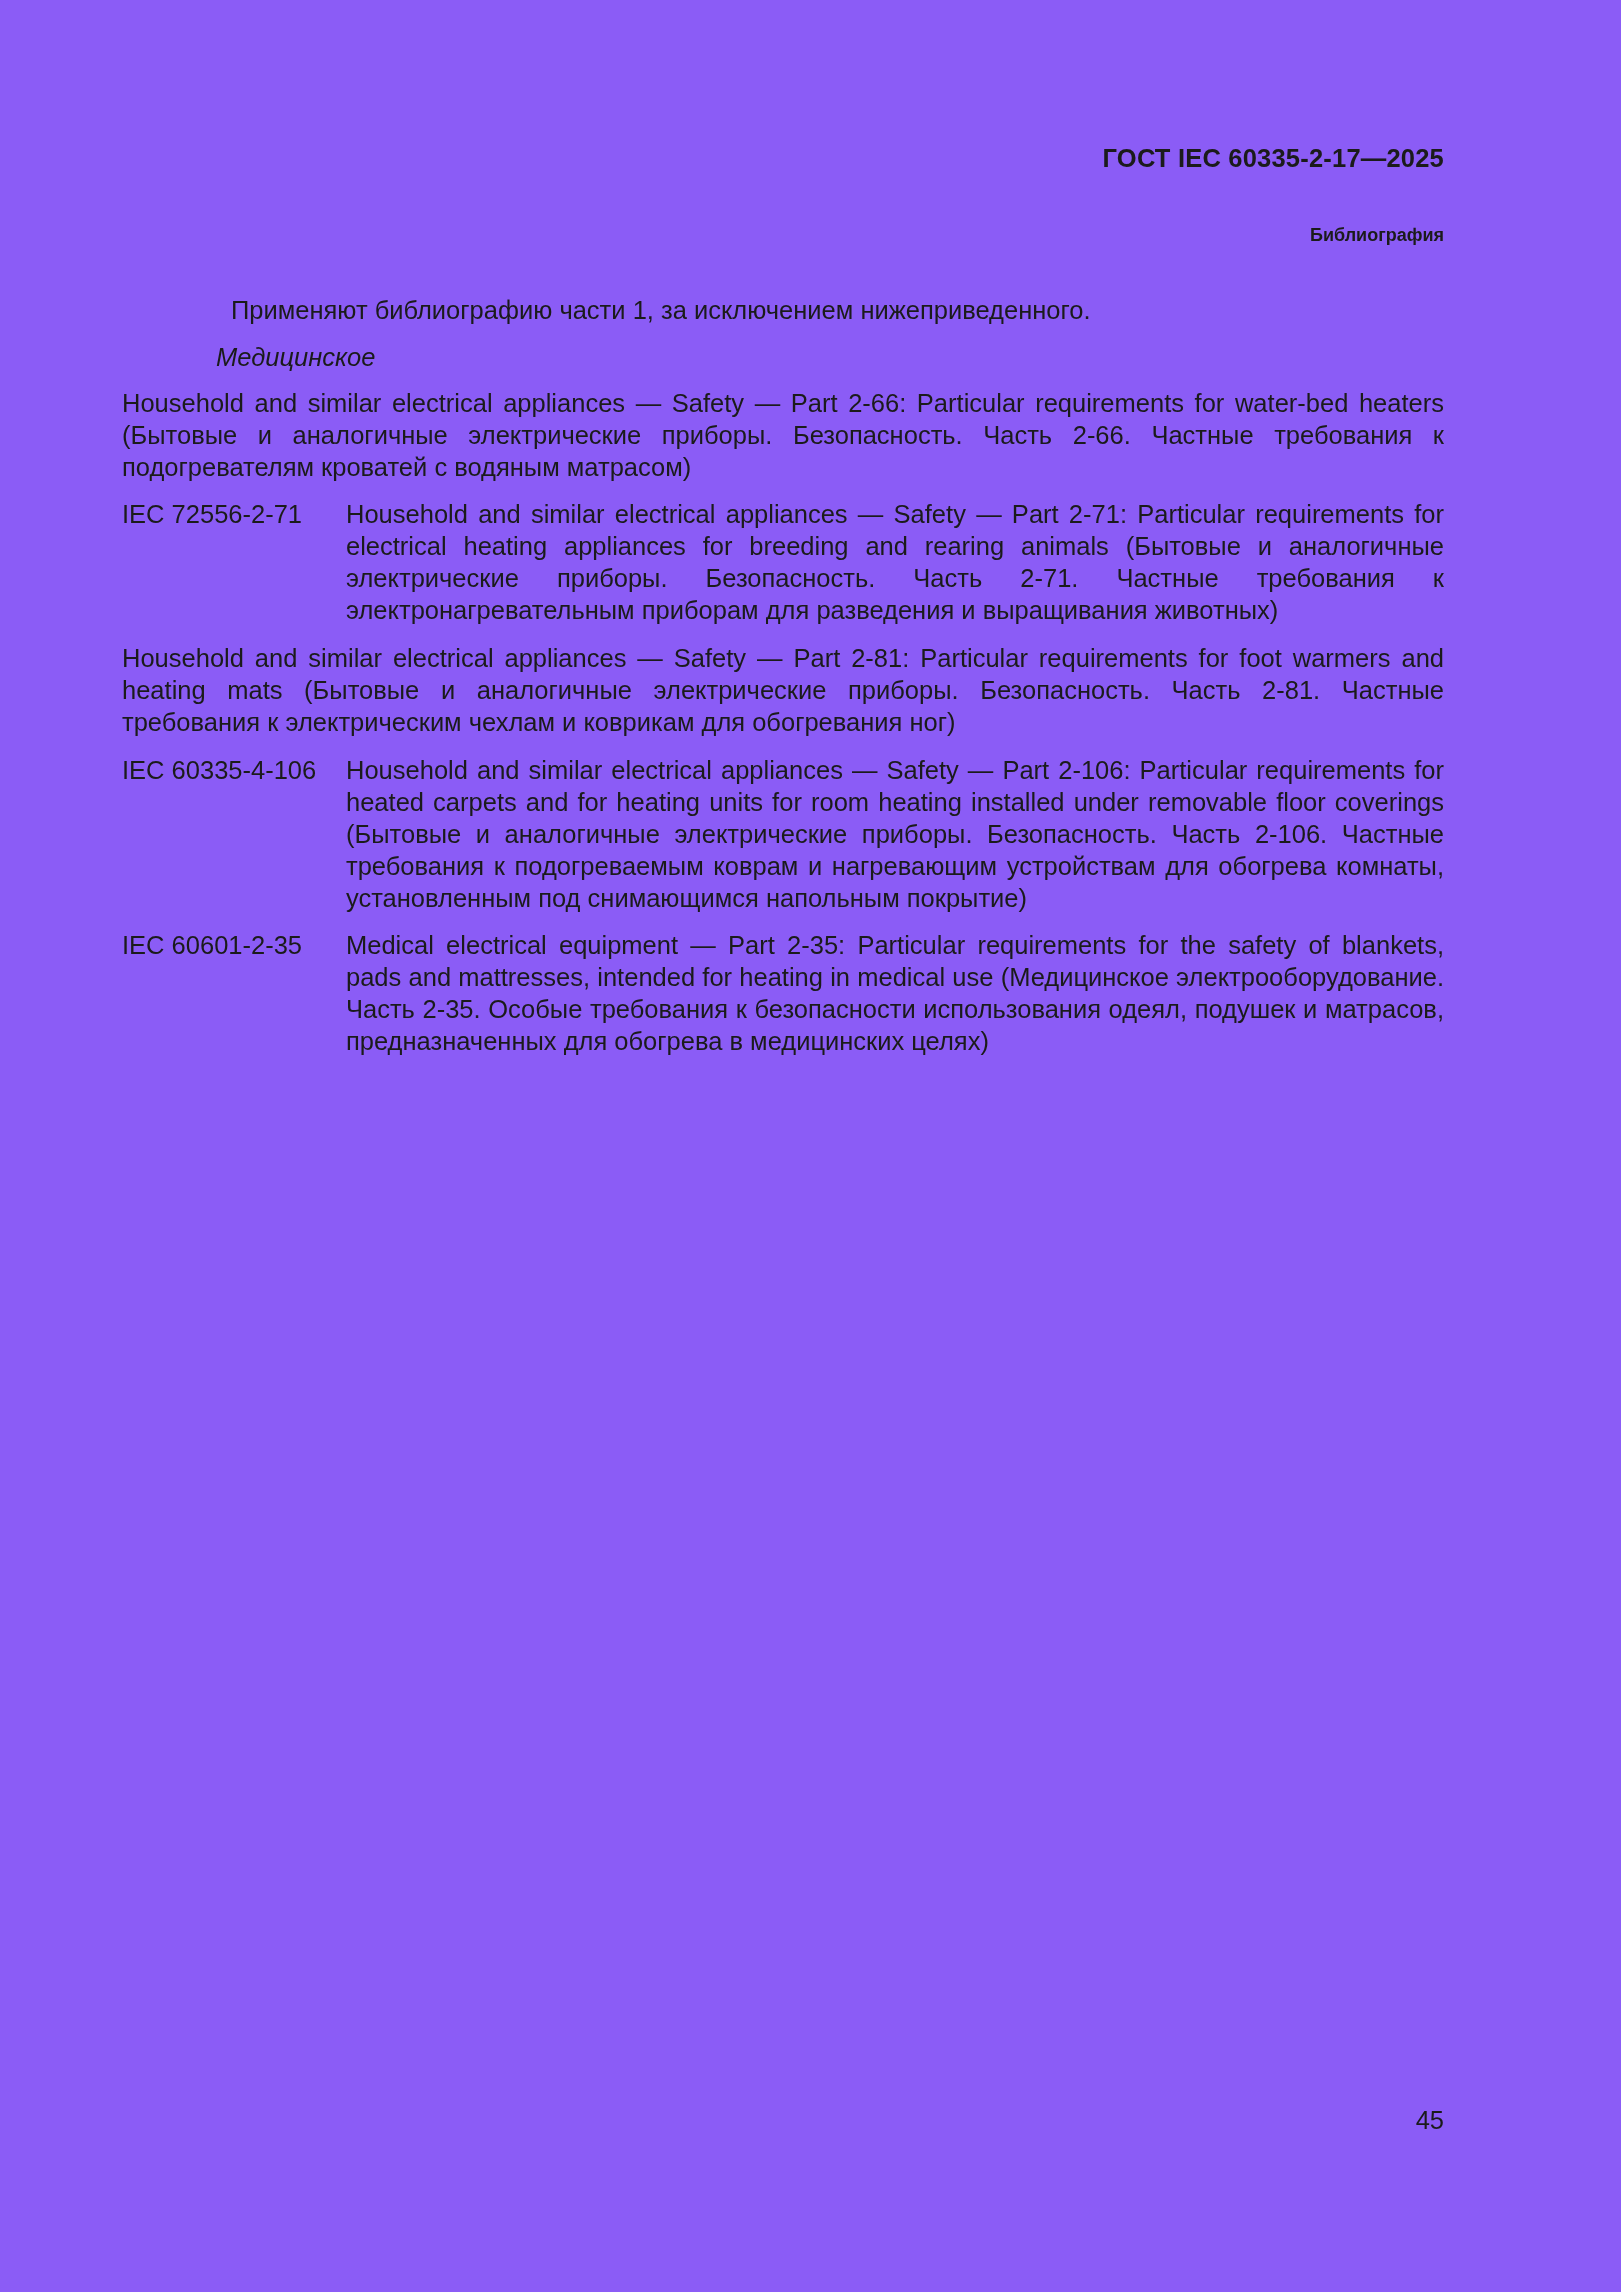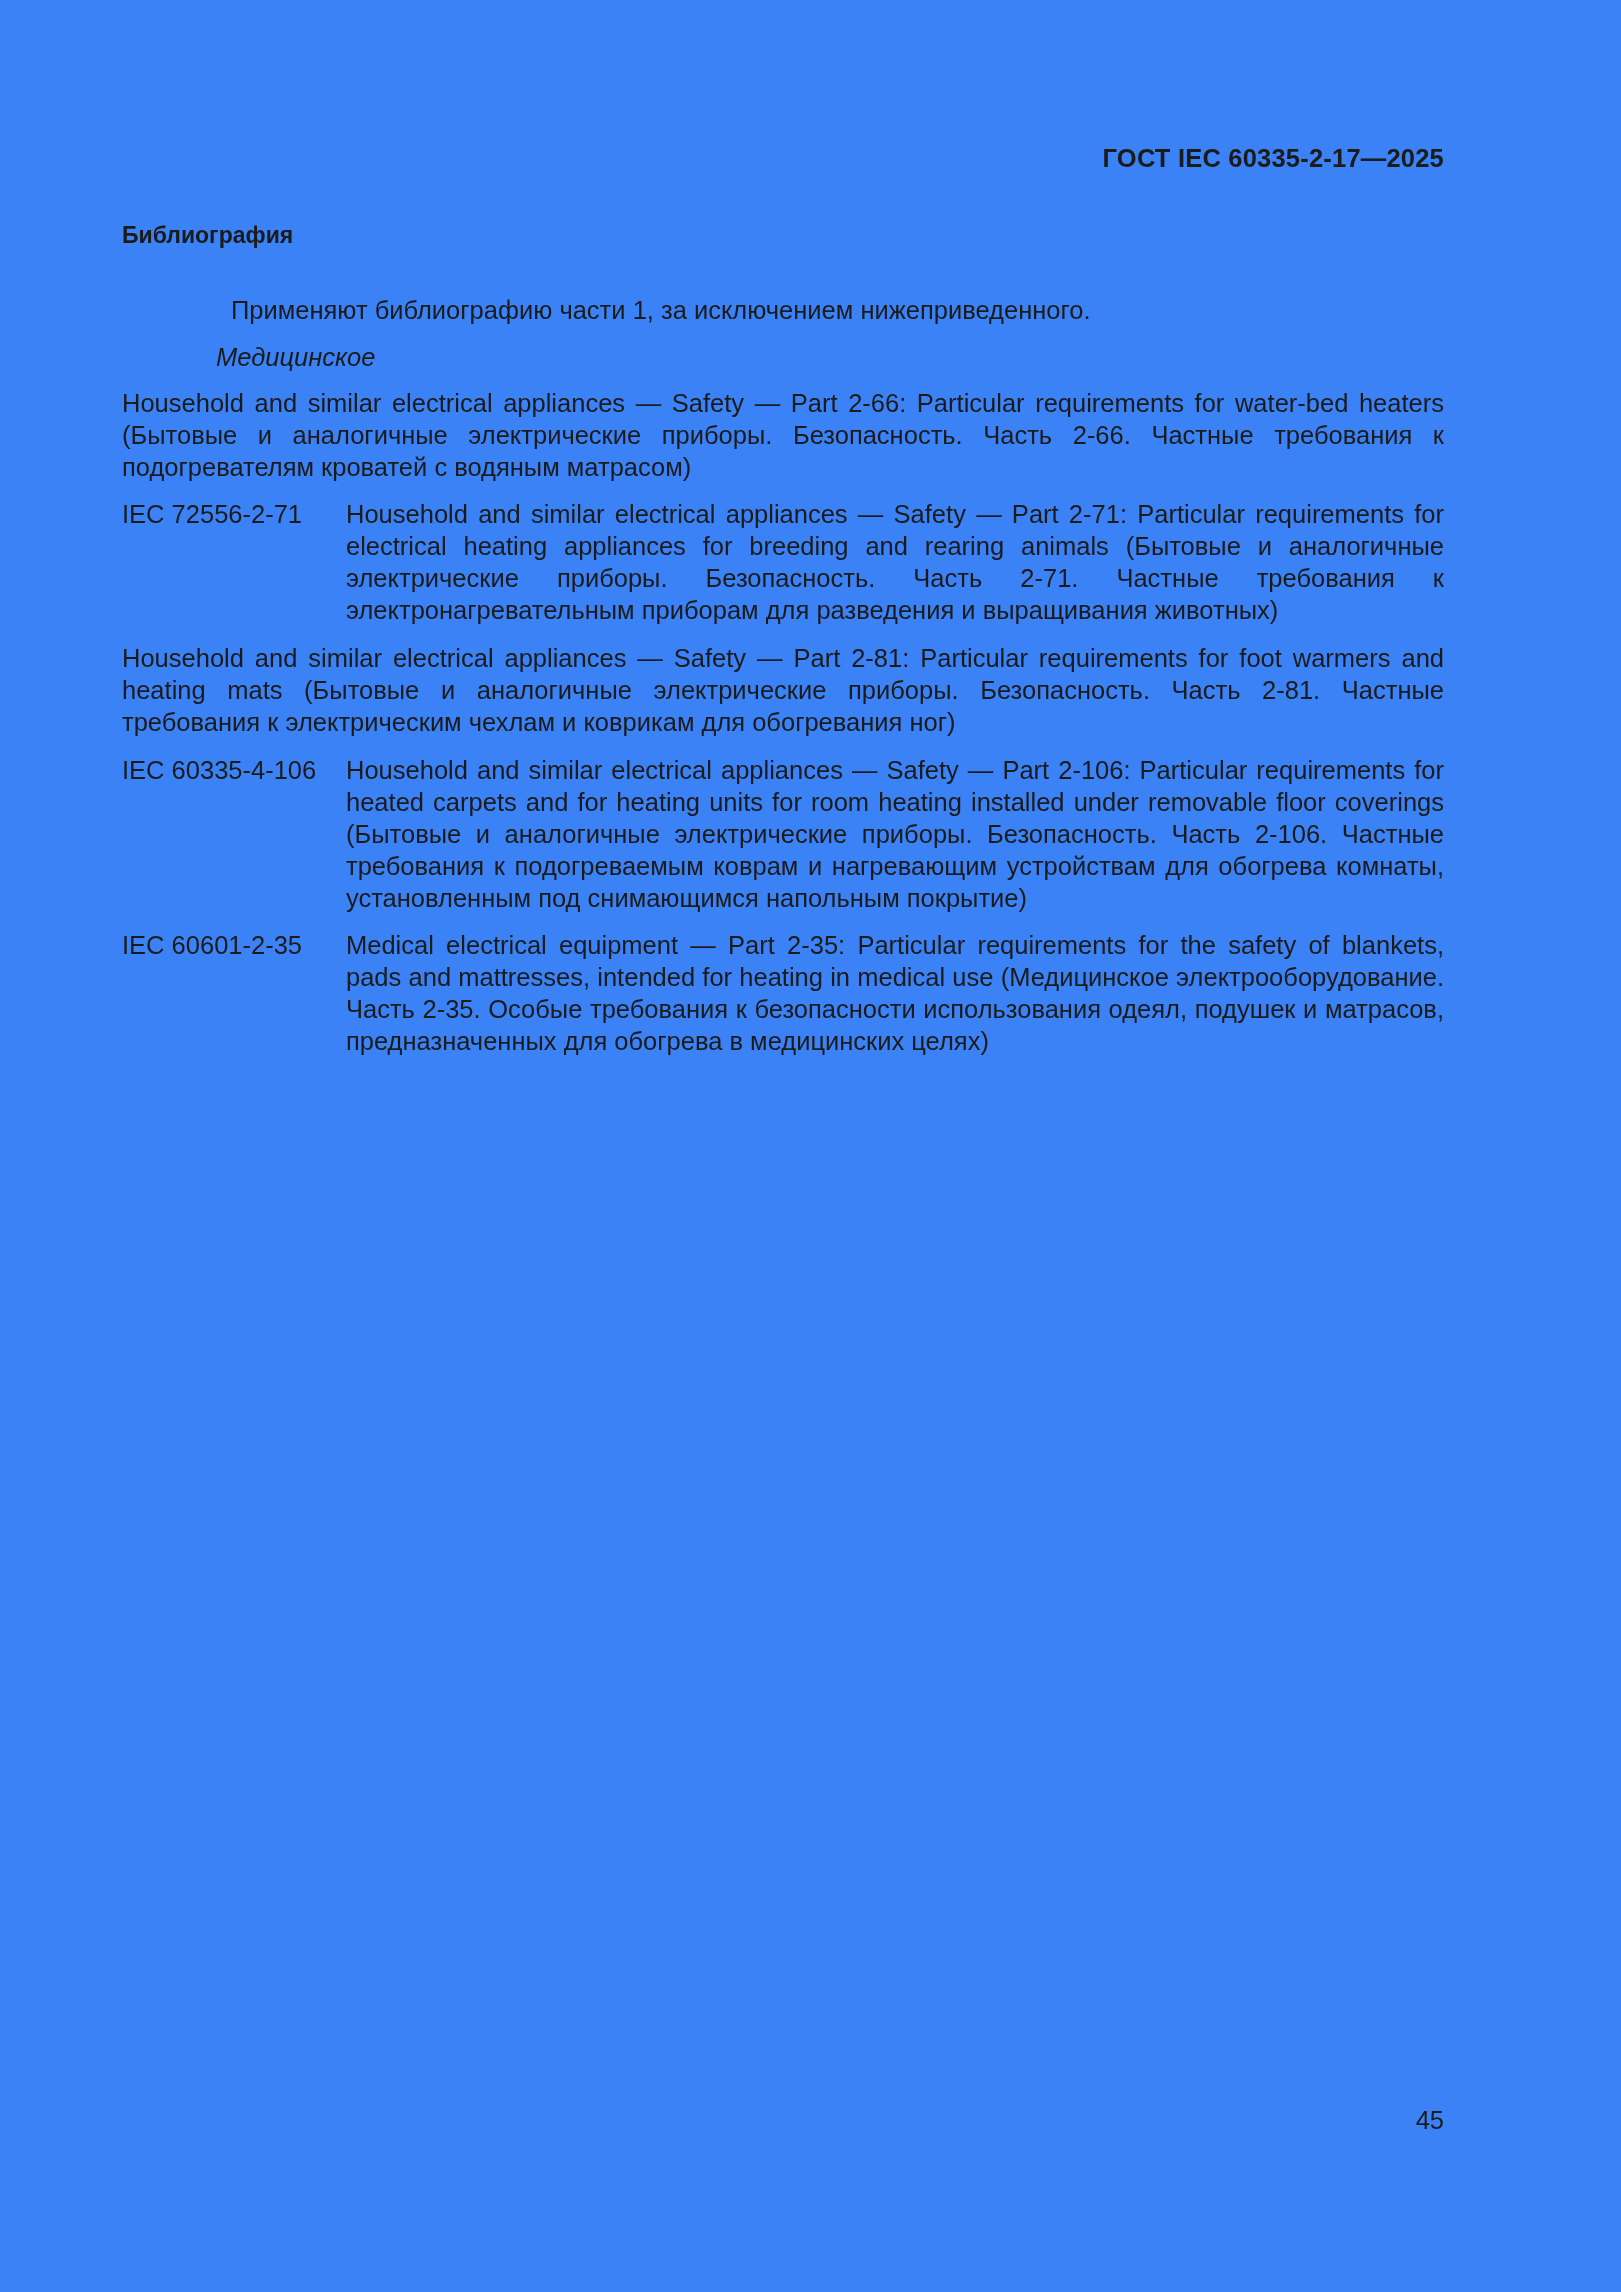--- a/index.html
+++ b/index.html
@@ -4,39 +4,39 @@
 <style>
   html, body {
     margin: 0;
     padding: 0;
     background: #ffffff;
   }
   .page {
     position: relative;
     width: 1621px;
     height: 2293px;
-    background: #3b82f6;
+    background: #8b5cf6;
     box-sizing: border-box;
     padding: 142px 177px 0 122px;
     font-family: "Liberation Sans", sans-serif;
     font-size: 25.5px;
     line-height: 32px;
     color: #1b1b1b;
     overflow: hidden;
   }
   .doc-header {
     text-align: right;
     font-weight: bold;
     margin-bottom: 45px;
     letter-spacing: 0.2px;
   }
   .section-title {
-    text-align: left;
+    text-align: right;
     font-weight: bold;
-    font-size: 23px;
+    font-size: 18px;
     margin: 0 0 43px 0;
   }
   .intro {
     margin: 15px;
     text-indent: 94px;
   }
   .addendum {
     margin: 0 0 13.7px 0;
     text-indent: 94px;
     font-style: italic;

